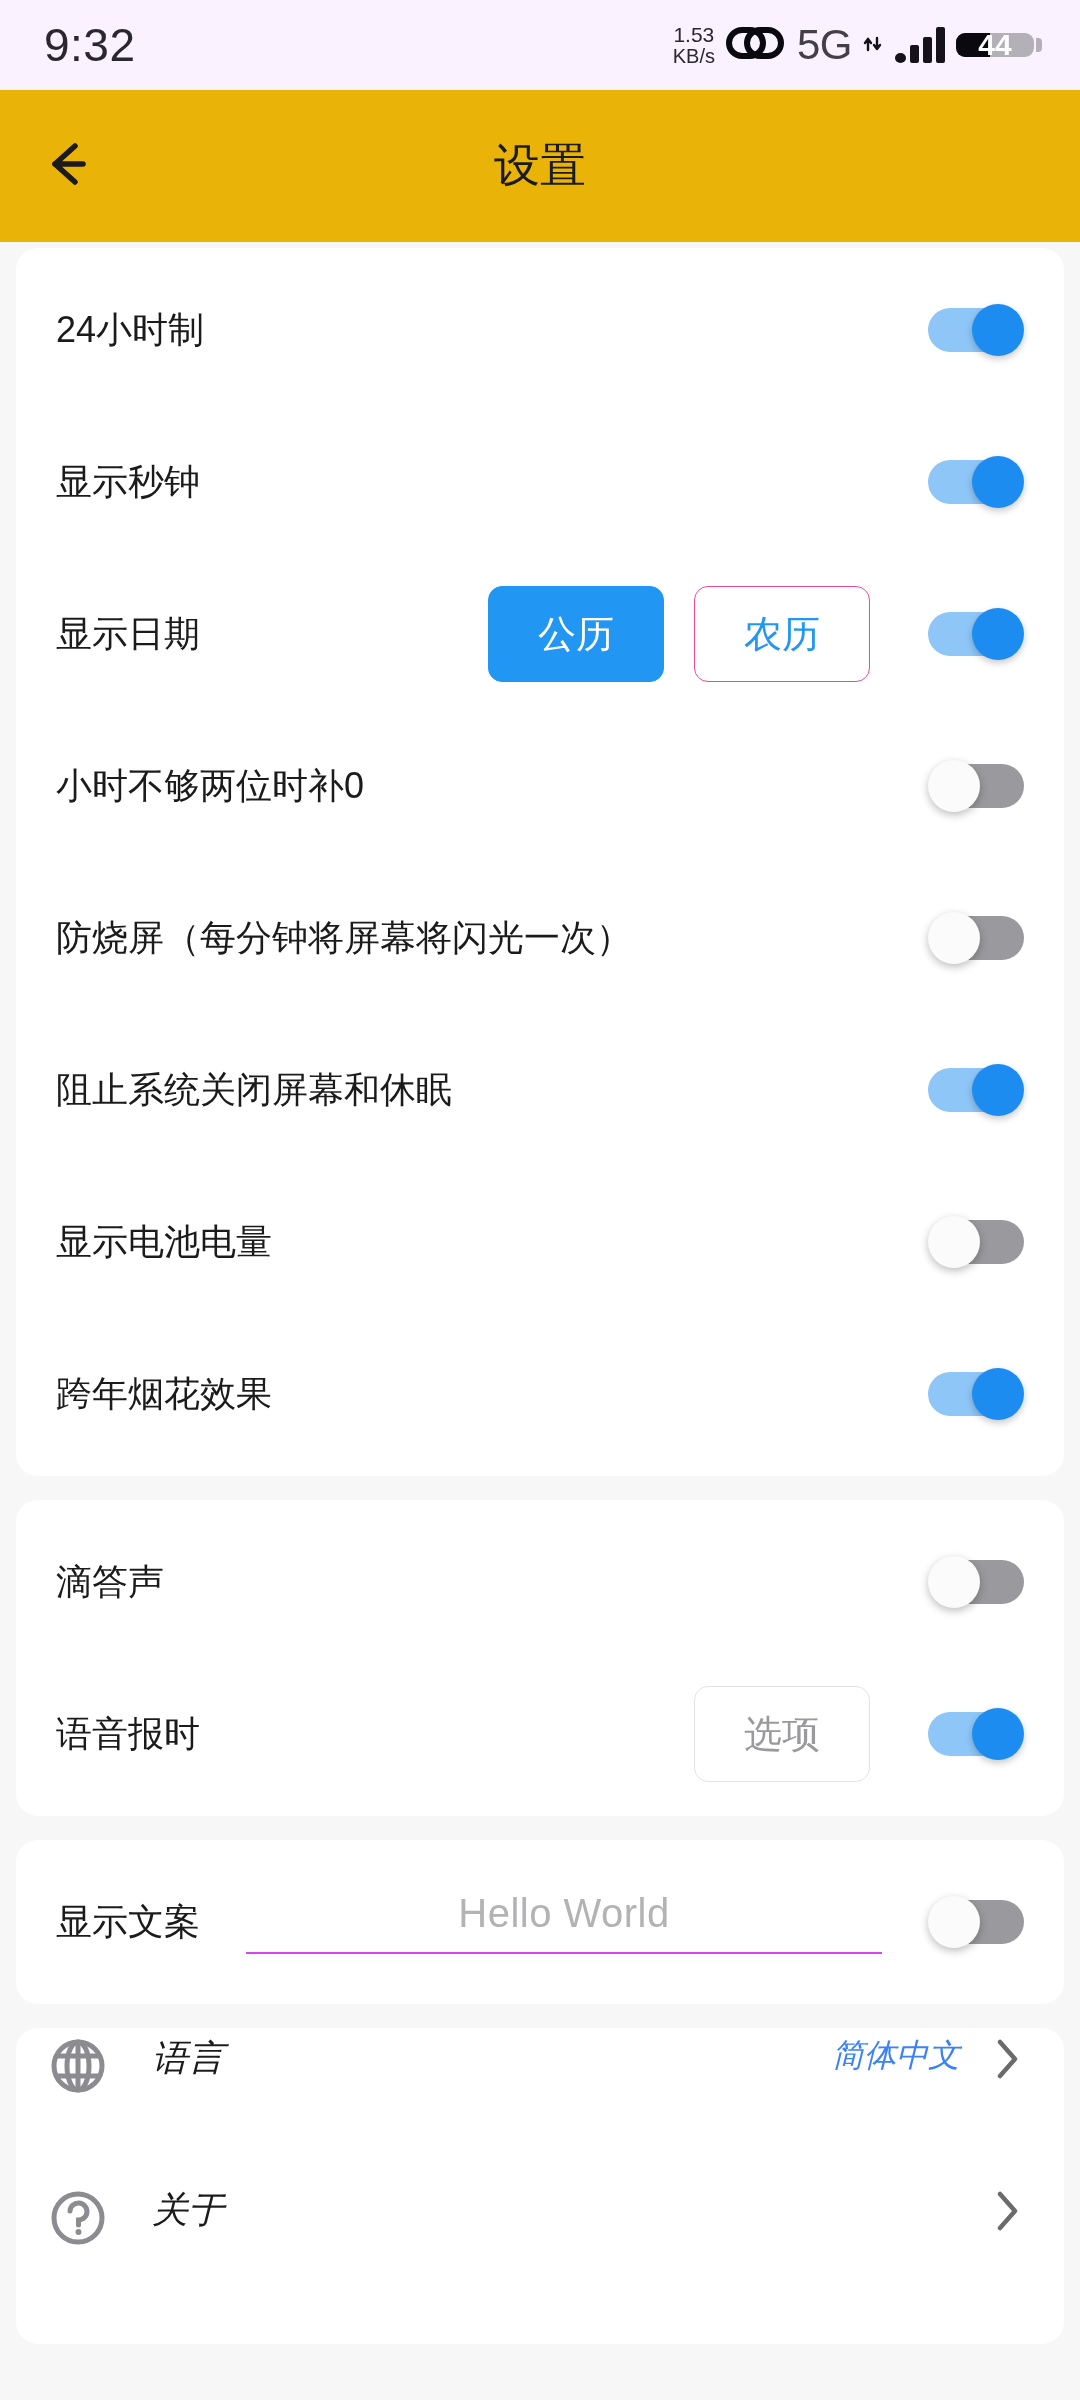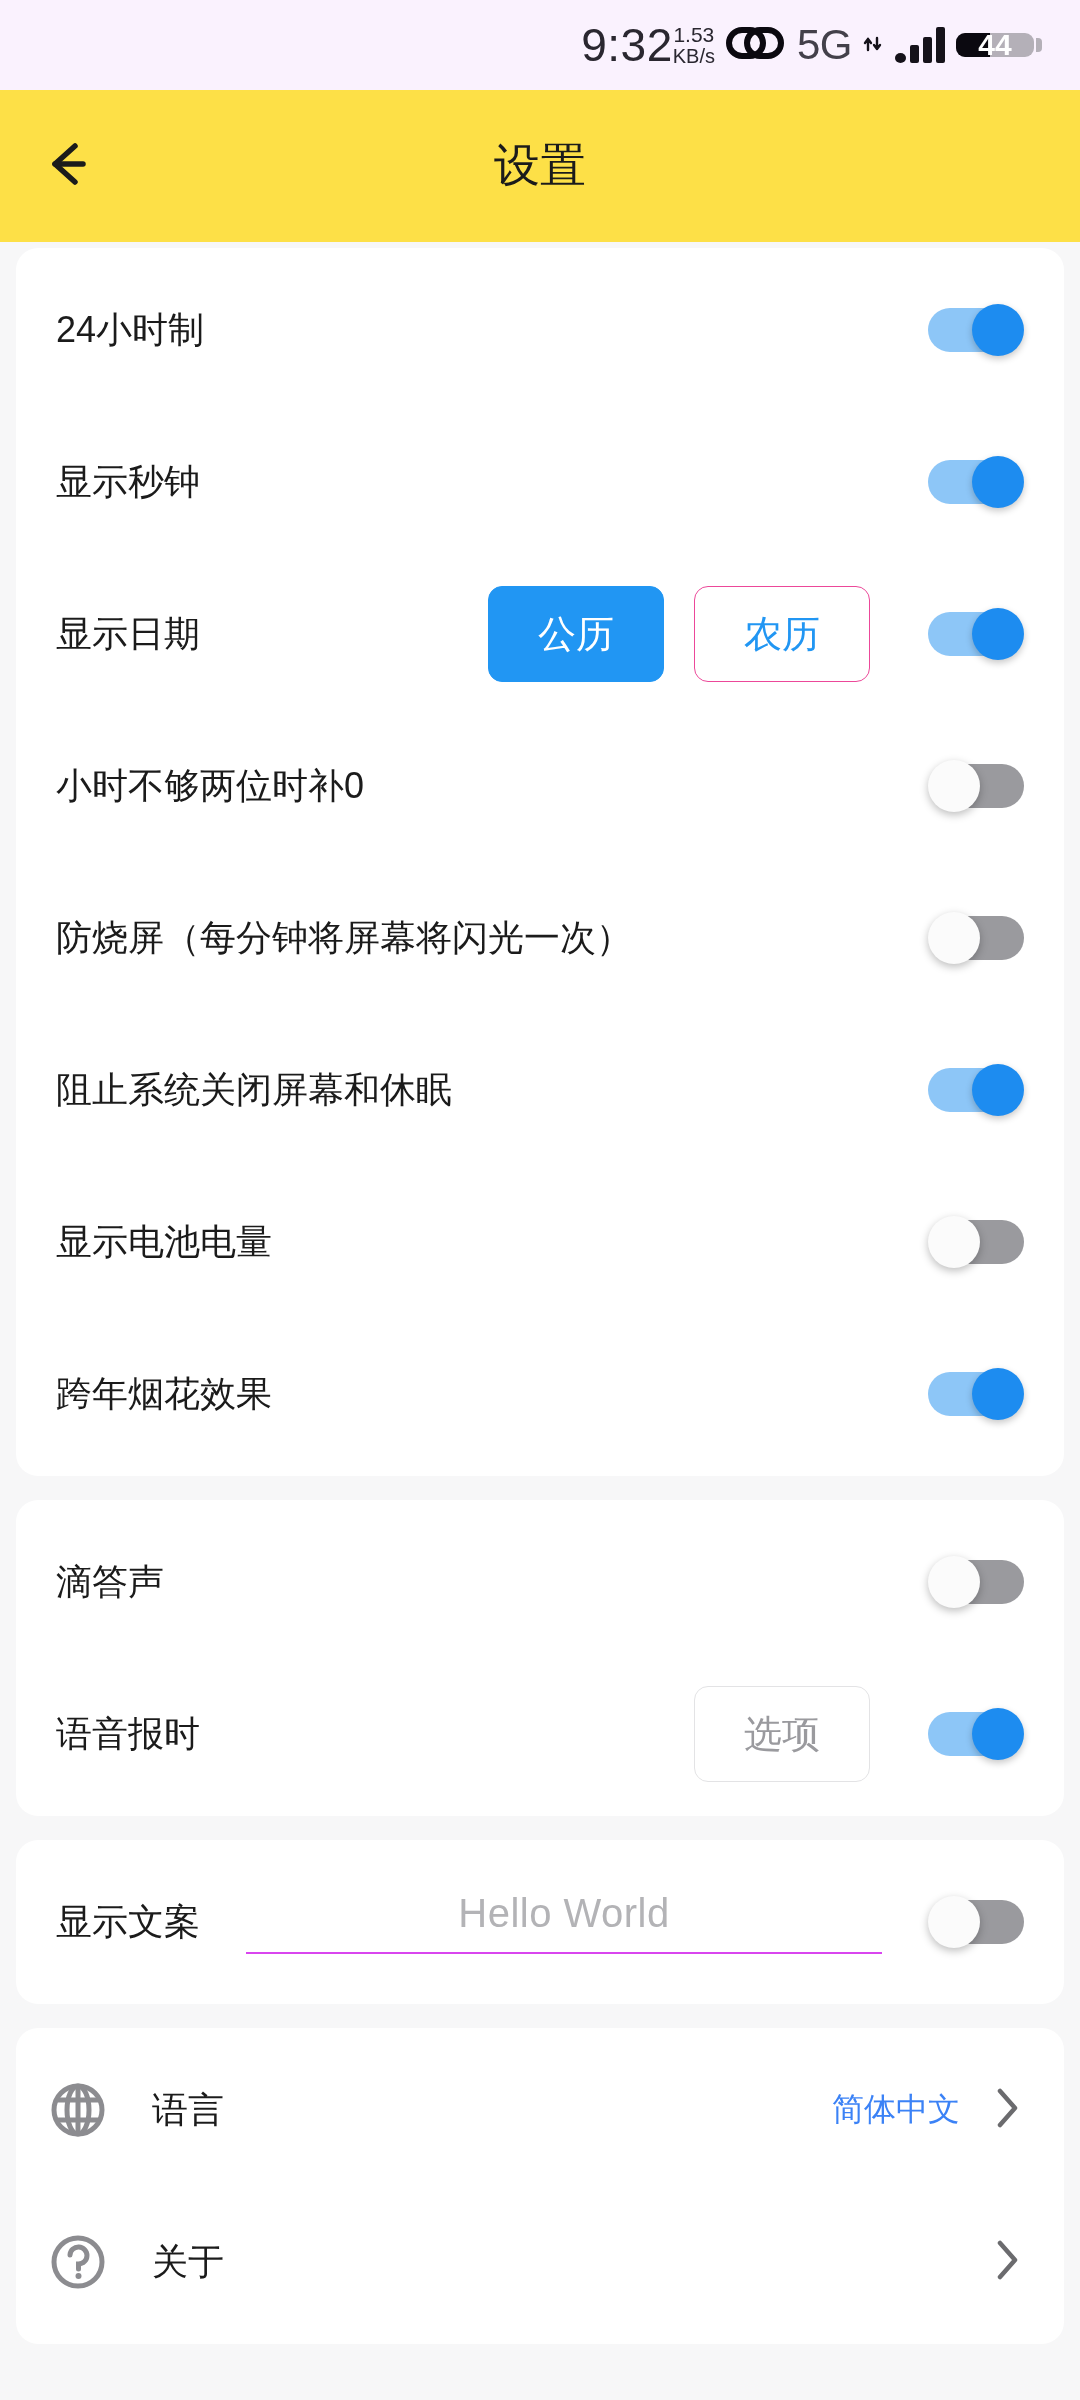--- a/index.html
+++ b/index.html
@@ -16,21 +16,21 @@
     overflow: hidden;
     position: relative;
   }
 
   
   .statusbar {
     height: 90px;
     background: #faf2fe;
     display: flex;
     align-items: center;
-    justify-content: flex-end;
+    justify-content: space-between;
     padding: 0 38px 0 44px;
   }
   .clock {
     font-size: 46px;
     font-weight: 400;
     letter-spacing: 0.5px;
     color: #2a2730;
   }
   .status-right {
     display: flex;
@@ -85,21 +85,21 @@
   .battery-tip {
     width: 6px; height: 14px;
     background: #b4b0b8;
     border-radius: 0 4px 4px 0;
     margin-left: 2px;
   }
 
   
   .appbar {
     height: 152px;
-    background: #fde047;
+    background: #eab308;
     display: flex;
     align-items: center;
     position: relative;
   }
   .back-btn {
     width: 110px; height: 110px;
     margin-left: 14px;
     display: flex; align-items: center; justify-content: center;
   }
   .page-title {
@@ -194,23 +194,24 @@
     display: flex; align-items: center; justify-content: center;
   }
   .textfield .ph {
     font-size: 40px;
     color: #b3b3b6;
     letter-spacing: 0.5px;
   }
 
   
   .nav-row {
-    display: flex; align-items: center;
+    display: flex; 
     height: 152px;
     padding: 0 40px 0 30px;
+    font-style: italic;
   }
   .nav-icon { width: 64px; height: 64px; flex-shrink: 0; }
   .nav-label {
     font-size: 36px; color: #1b1b1b;
     margin-left: 42px;
   }
   .nav-value {
     font-size: 32px; color: #3b82f6;
     margin-right: 30px;
   }

